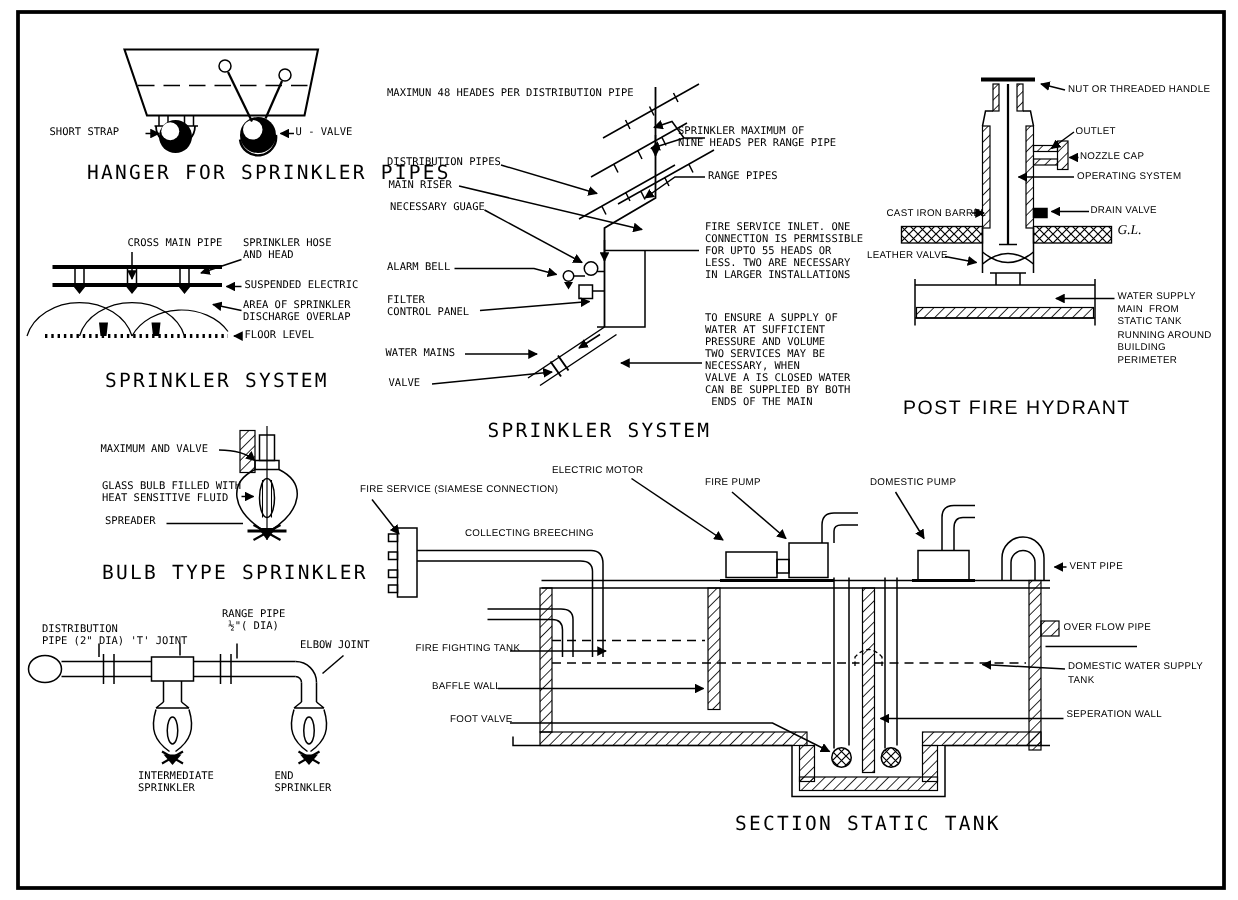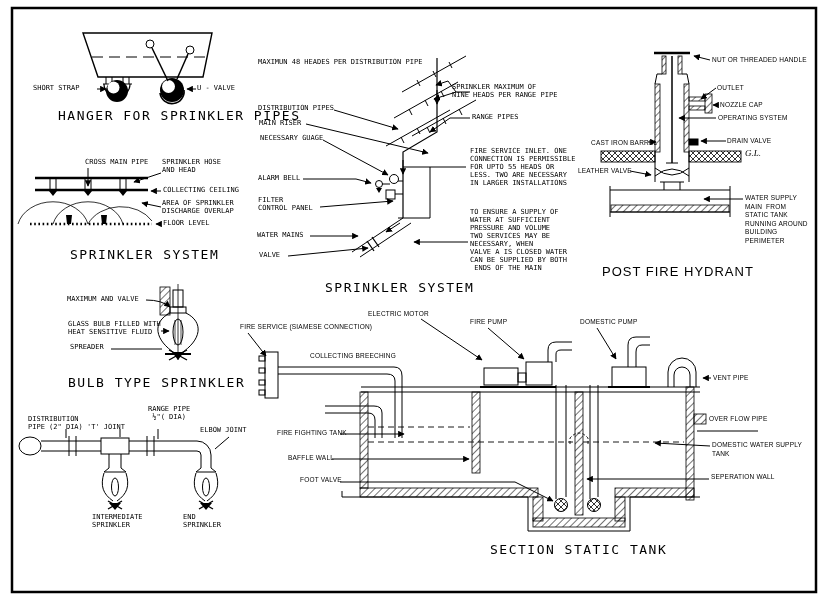--- a/index.html
+++ b/index.html
@@ -242,21 +242,21 @@
   </g>
 </svg>
 
   <div class="lbl" style="left:33px;top:85px">SHORT STRAP</div>
   <div class="lbl" style="left:197px;top:85px">U - VALVE</div>
   <div class="lbl title" style="left:38px;top:109px">HANGER FOR SPRINKLER PIPES</div>
 
   <div class="lbl" style="left:85px;top:159px">CROSS MAIN PIPE</div>
   <div class="lbl" style="left:162px;top:159px">SPRINKLER HOSE
 AND HEAD</div>
-  <div class="lbl" style="left:163px;top:187px">COLLECTING CEILING</div>
+  <div class="lbl" style="left:163px;top:187px">SUSPENDED ELECTRIC</div>
   <div class="lbl" style="left:162px;top:200px">AREA OF SPRINKLER
 DISCHARGE OVERLAP</div>
   <div class="lbl" style="left:163px;top:220px">FLOOR LEVEL</div>
   <div class="lbl title" style="left:50px;top:248px">SPRINKLER SYSTEM</div>
 
   <div class="lbl" style="left:67px;top:296px">MAXIMUM AND VALVE</div>
   <div class="lbl" style="left:68px;top:321px">GLASS BULB FILLED WITH
 HEAT SENSITIVE FLUID</div>
   <div class="lbl" style="left:70px;top:344px">SPREADER</div>
   <div class="lbl title" style="left:48px;top:376px">BULB TYPE SPRINKLER</div>

